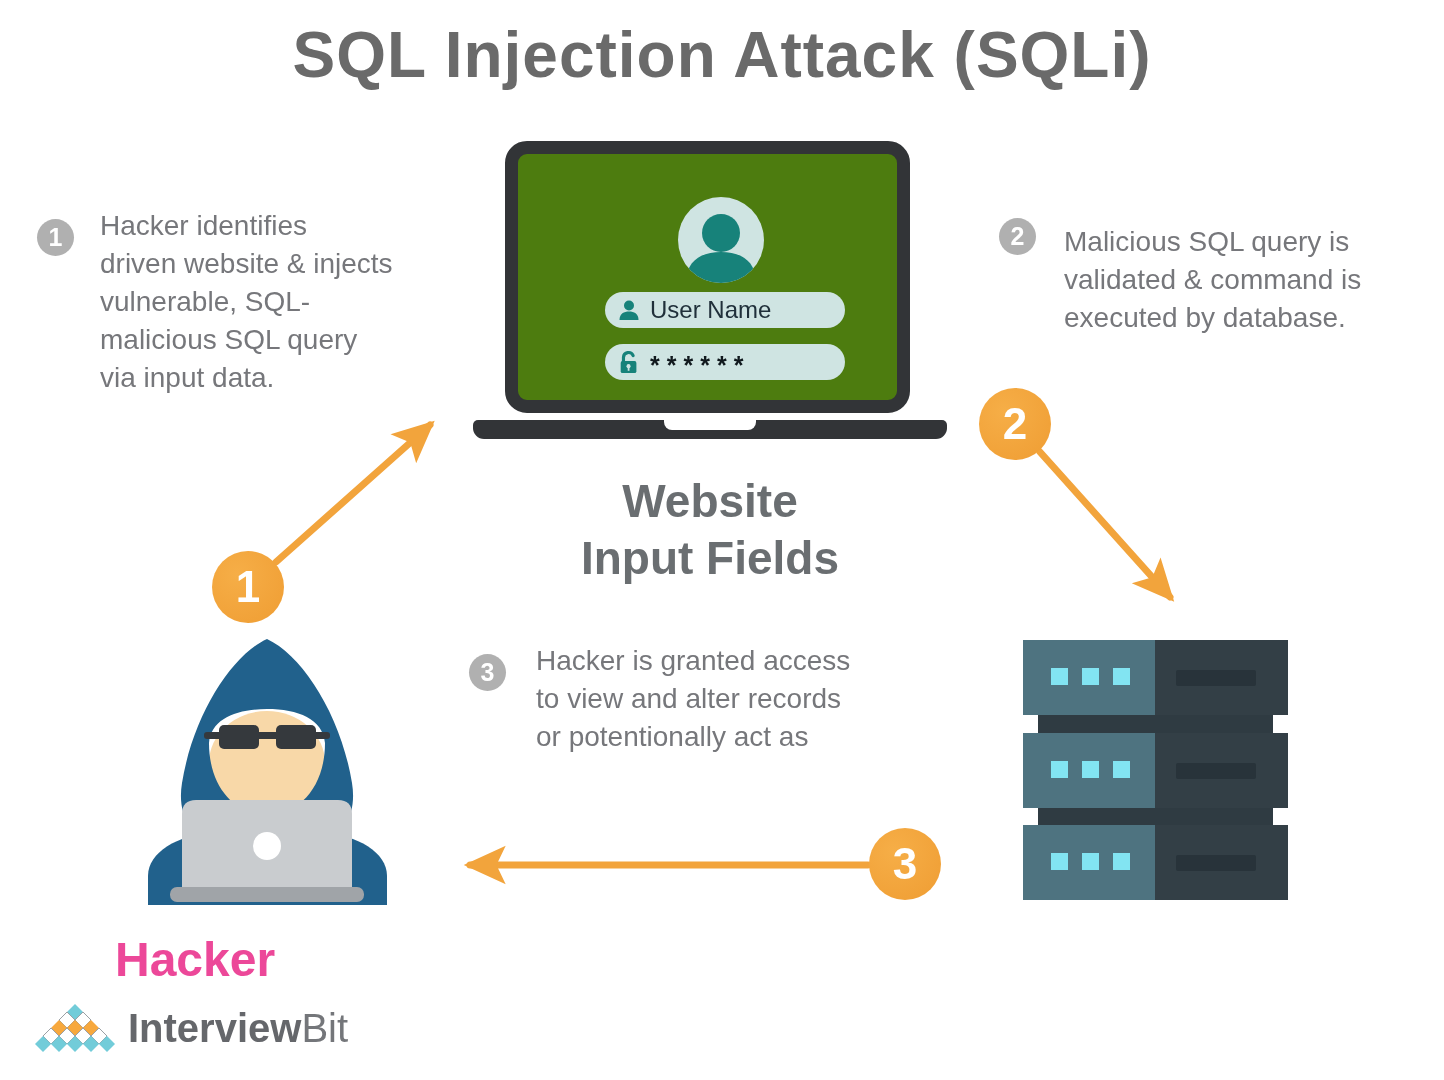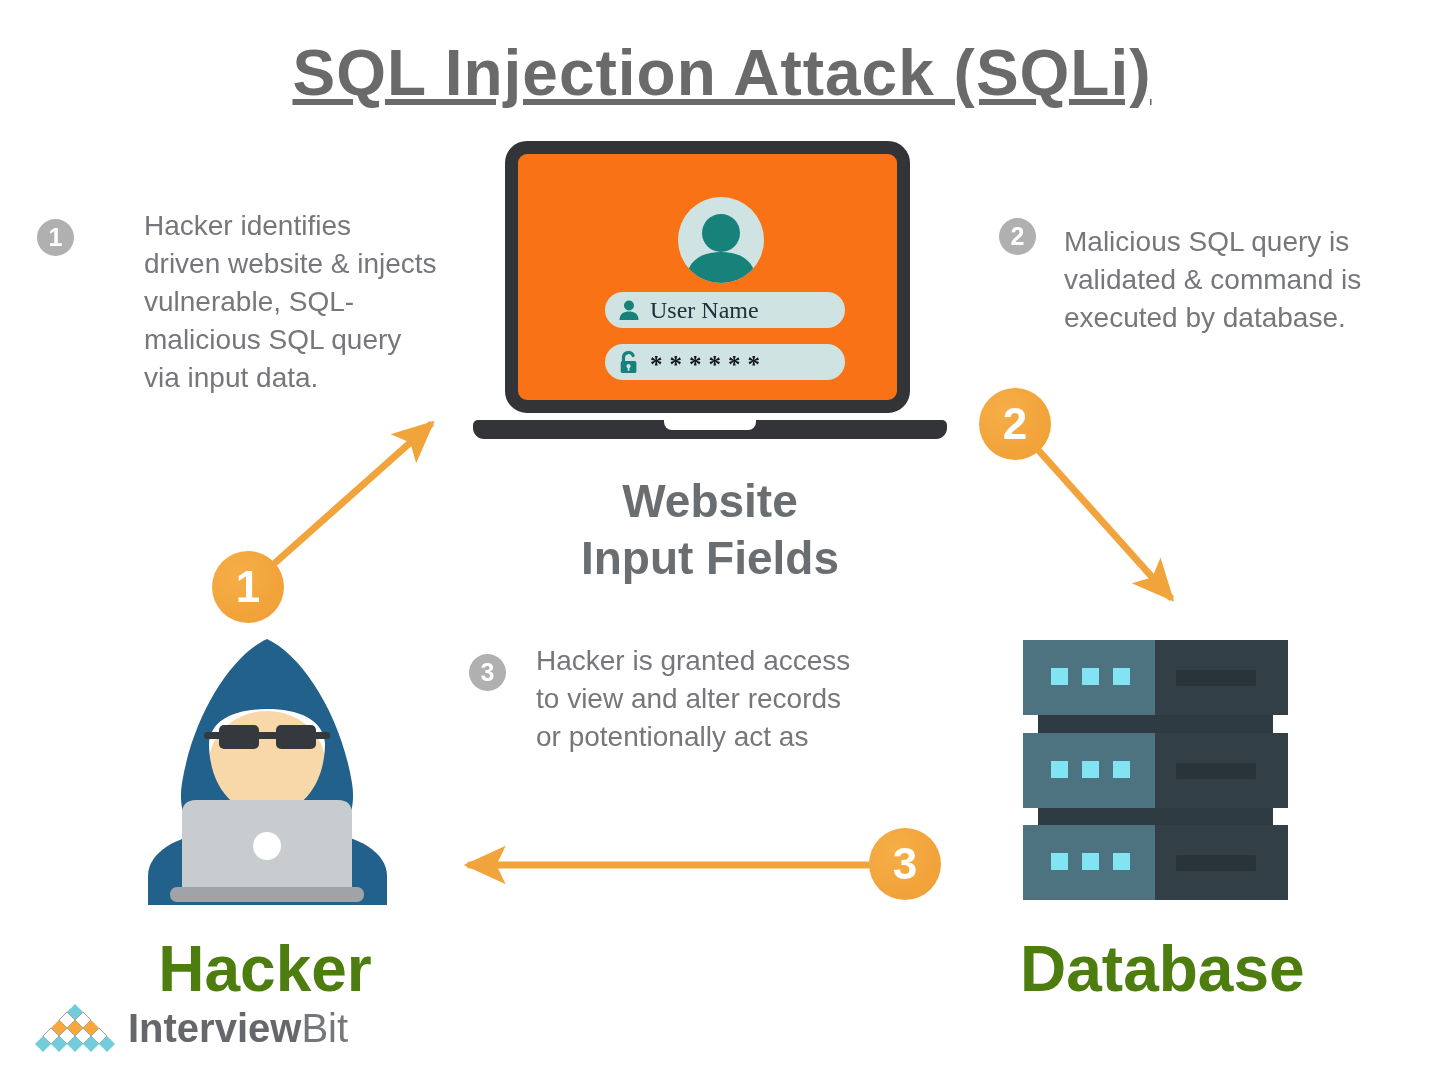--- a/index.html
+++ b/index.html
@@ -1,34 +1,34 @@
 <!DOCTYPE html>
 <html><head>
 <meta charset="utf-8">
 <style>
   html,body{margin:0;padding:0;background:#fff;}
   .canvas{position:relative;width:1444px;height:1080px;background:#ffffff;
           font-family:"Liberation Sans", sans-serif;overflow:hidden;}
 
   
-  .title{position:absolute;top:36px;left:0;width:100%;text-align:center;
-         font-size:64px;font-weight:700;color:#6A6A6A;letter-spacing:1px;text-decoration:underline;}
+  .title{position:absolute;top:18px;left:0;width:100%;text-align:center;
+         font-size:64px;font-weight:700;color:#6A6A6A;letter-spacing:1px;}
 
   
   .step-badge{position:absolute;width:37px;height:37px;border-radius:50%;
               background:#B0B0B0;color:#fff;font-size:25px;font-weight:700;
               text-align:center;line-height:37px;}
   .step-text{position:absolute;font-size:28px;line-height:38px;color:#76777B;}
-  .b1{left:37px;top:219px;}  .t1{left:100px;top:207px;width:370px;margin-left:44px;}
+  .b1{left:37px;top:219px;}  .t1{left:100px;top:207px;width:370px;}
   .b2{left:999px;top:218px;} .t2{left:1064px;top:207px;width:370px;margin-top:16px;}
   .b3{left:469px;top:654px;} .t3{left:536px;top:642px;width:390px;}
 
   
   .laptop-screen{position:absolute;left:505px;top:141px;width:379px;height:246px;
-                 background:#f97316;border:13px solid #323437;border-radius:22px;font-family:Liberation Serif, serif;}
+                 background:#4d7c0f;border:13px solid #323437;border-radius:22px;}
   .laptop-base{position:absolute;left:473px;top:420px;width:474px;height:19px;
                background:#323437;border-radius:5px 5px 11px 11px;}
   .laptop-notch{position:absolute;left:50%;top:0;width:92px;height:10px;margin-left:-46px;
                 background:#ffffff;border-radius:0 0 8px 8px;}
   .avatar{position:absolute;left:160px;top:43px;width:86px;height:86px;}
   .field{position:absolute;left:87px;width:240px;height:36px;background:#CFE4E2;
          border-radius:18px;display:flex;align-items:center;padding-left:12px;box-sizing:border-box;}
   .field .ficon{width:24px;height:24px;flex:0 0 auto;margin-right:9px;}
   .f-user{top:138px;}
   .f-pass{top:190px;}
@@ -43,21 +43,21 @@
           background:radial-gradient(circle at 35% 32%, #F6AE47, #EF9D33);
           color:#fff;font-size:44px;font-weight:700;text-align:center;line-height:72px;}
   .m1{left:212px;top:551px;}
   .m2{left:979px;top:388px;}
   .m3{left:869px;top:828px;}
 
   .arrows{position:absolute;left:0;top:0;pointer-events:none;}
 
   
   .hacker-svg{position:absolute;left:140px;top:633px;}
-  .entity-label{position:absolute;font-size:64px;font-weight:700;color:#4d7c0f;text-align:center;}
+  .entity-label{position:absolute;font-size:48px;font-weight:700;color:#ec4899;text-align:left;}
   .lab-hacker{left:115px;top:932px;width:300px;}
   .lab-db{left:1020px;top:932px;width:270px;}
 
   
   .db{position:absolute;left:1023px;top:640px;width:265px;height:260px;}
   .db-unit{position:relative;height:75px;
            background:linear-gradient(to right,#4E7380 0,#4E7380 132px,#333F46 132px);}
   .db-led{position:absolute;top:28px;width:17px;height:17px;background:#82E4F2;}
   .led-a{left:28px;} .led-b{left:59px;} .led-c{left:90px;}
   .db-slot{position:absolute;left:153px;top:30px;width:80px;height:16px;
@@ -193,21 +193,20 @@
       <div class="db-slot"></div>
     </div>
     <div class="db-gap"></div>
     <div class="db-unit">
       <div class="db-led led-a"></div>
       <div class="db-led led-b"></div>
       <div class="db-led led-c"></div>
       <div class="db-slot"></div>
     </div>
   </div>
-  <div class="entity-label lab-db">Database</div>
 
   <svg class="logo-mark" width="80" height="64" viewBox="0 0 80 64">
 
     <polygon points="40,8 48,16 40,24 32,16" fill="#72CCD9"></polygon>
 
     <polygon points="32,16 40,24 32,32 24,24" fill="#ffffff" stroke="#9BA0A4" stroke-width="1"></polygon>
     <polygon points="48,16 56,24 48,32 40,24" fill="#ffffff" stroke="#9BA0A4" stroke-width="1"></polygon>
 
     <polygon points="24,24 32,32 24,40 16,32" fill="#F7A83D"></polygon>
     <polygon points="40,24 48,32 40,40 32,32" fill="#F7A83D"></polygon>

